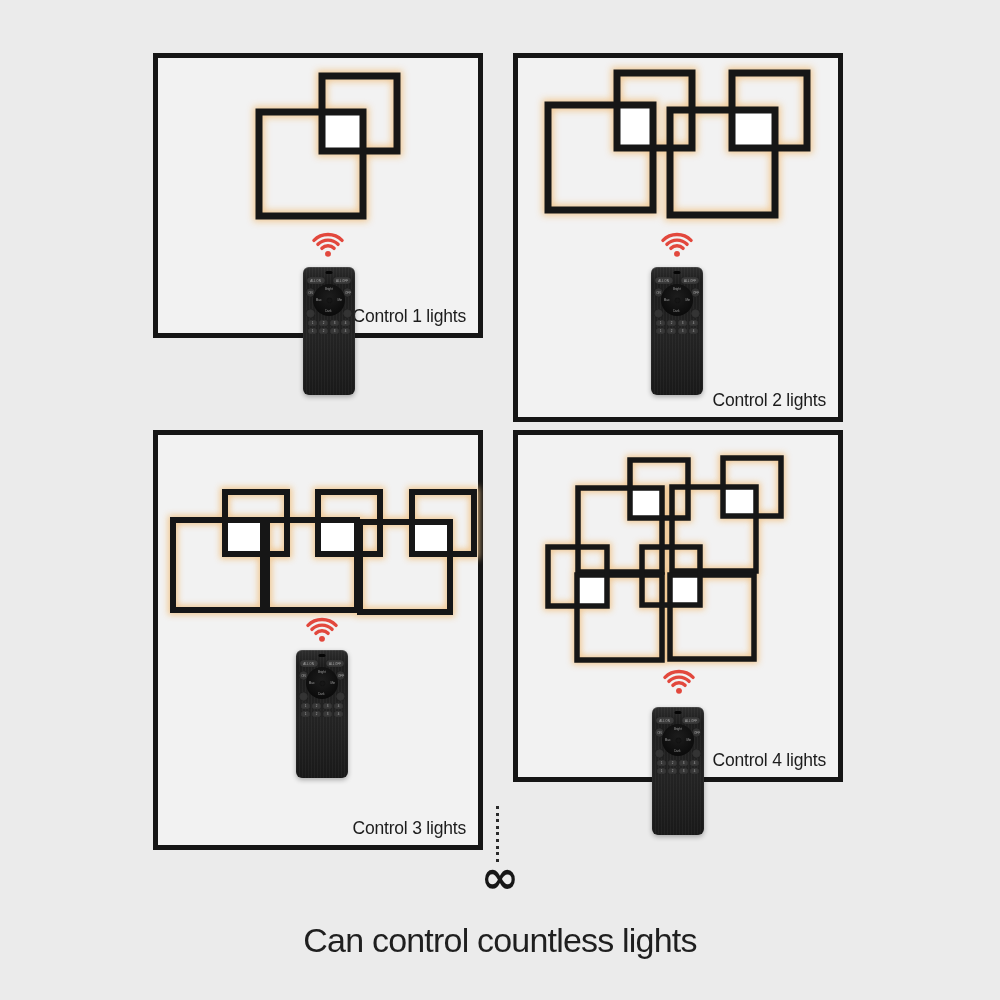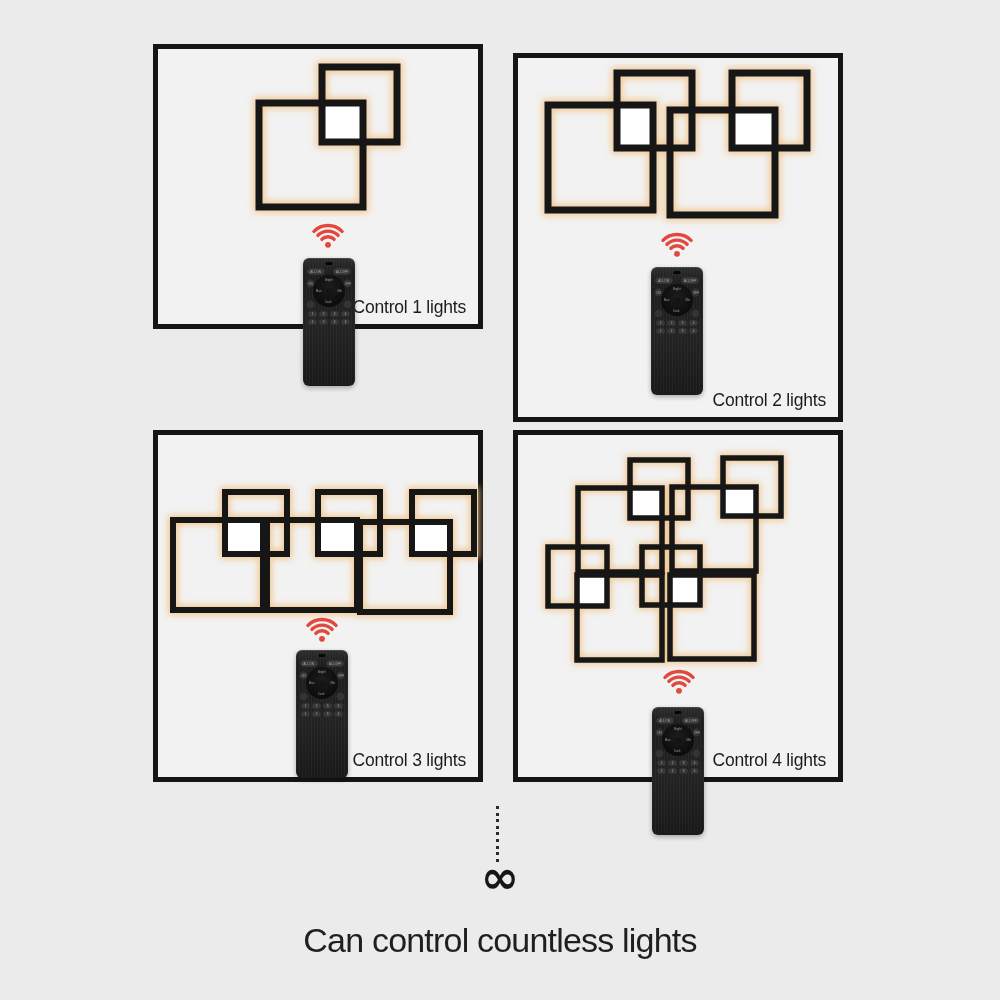--- a/index.html
+++ b/index.html
@@ -13,23 +13,23 @@
 
   
   .panel{
     position:absolute;
     width:330px;
     background:#f2f2f2;
     border:5px solid #151515;
     box-sizing:border-box;
     overflow:visible;
   }
-  .panel-1{left:153px;top:44px;height:285px;}
+  .panel-1{left:153px;top:53px;height:285px;}
   .panel-2{left:513px;top:53px;height:369px;}
-  .panel-3{left:153px;top:430px;height:352px;}
+  .panel-3{left:153px;top:430px;height:420px;}
   .panel-4{left:513px;top:430px;height:352px;}
 
   .fixture{position:absolute;left:0;top:0;overflow:visible;}
 
   .panel-label{
     position:absolute;right:12px;bottom:6px;
     font-size:17.5px;color:#1c1c1c;letter-spacing:-0.2px;
     white-space:nowrap;
   }
 

